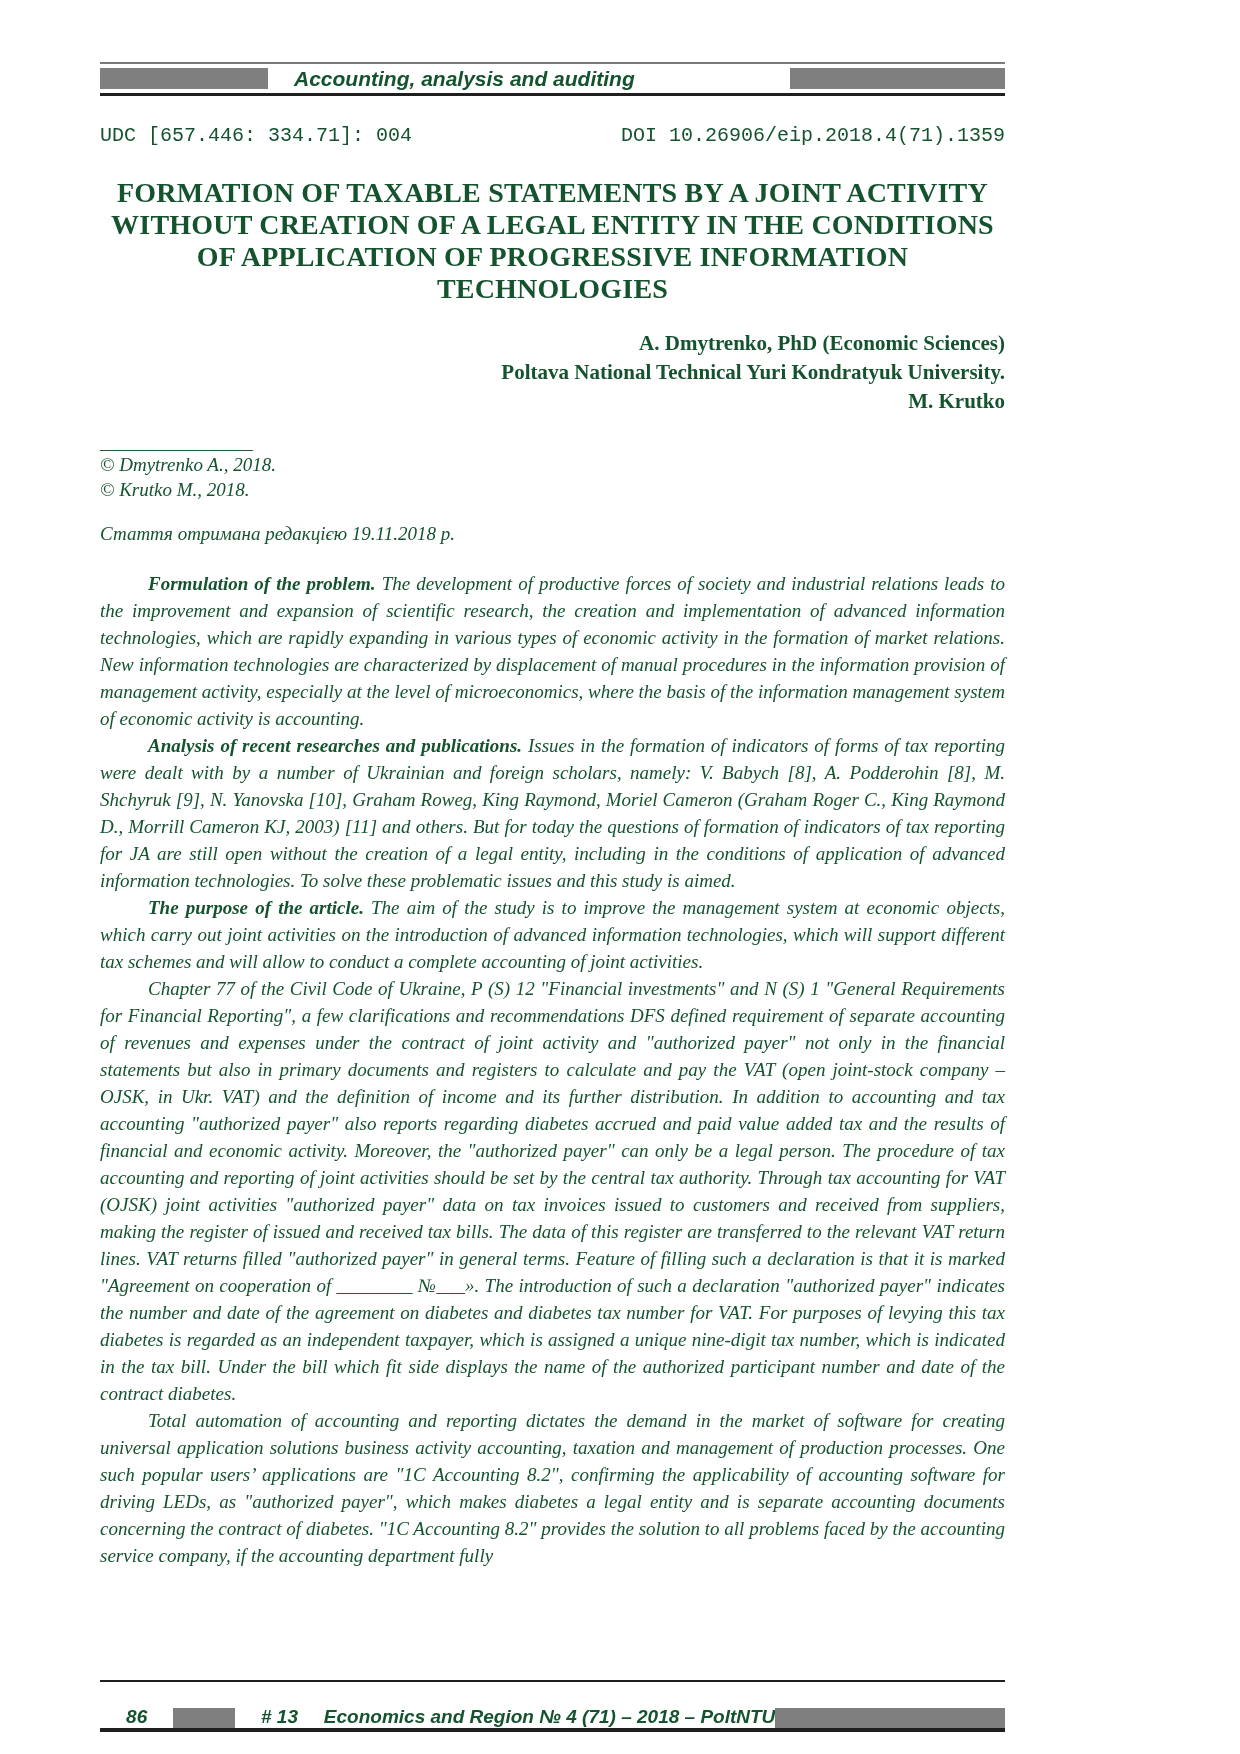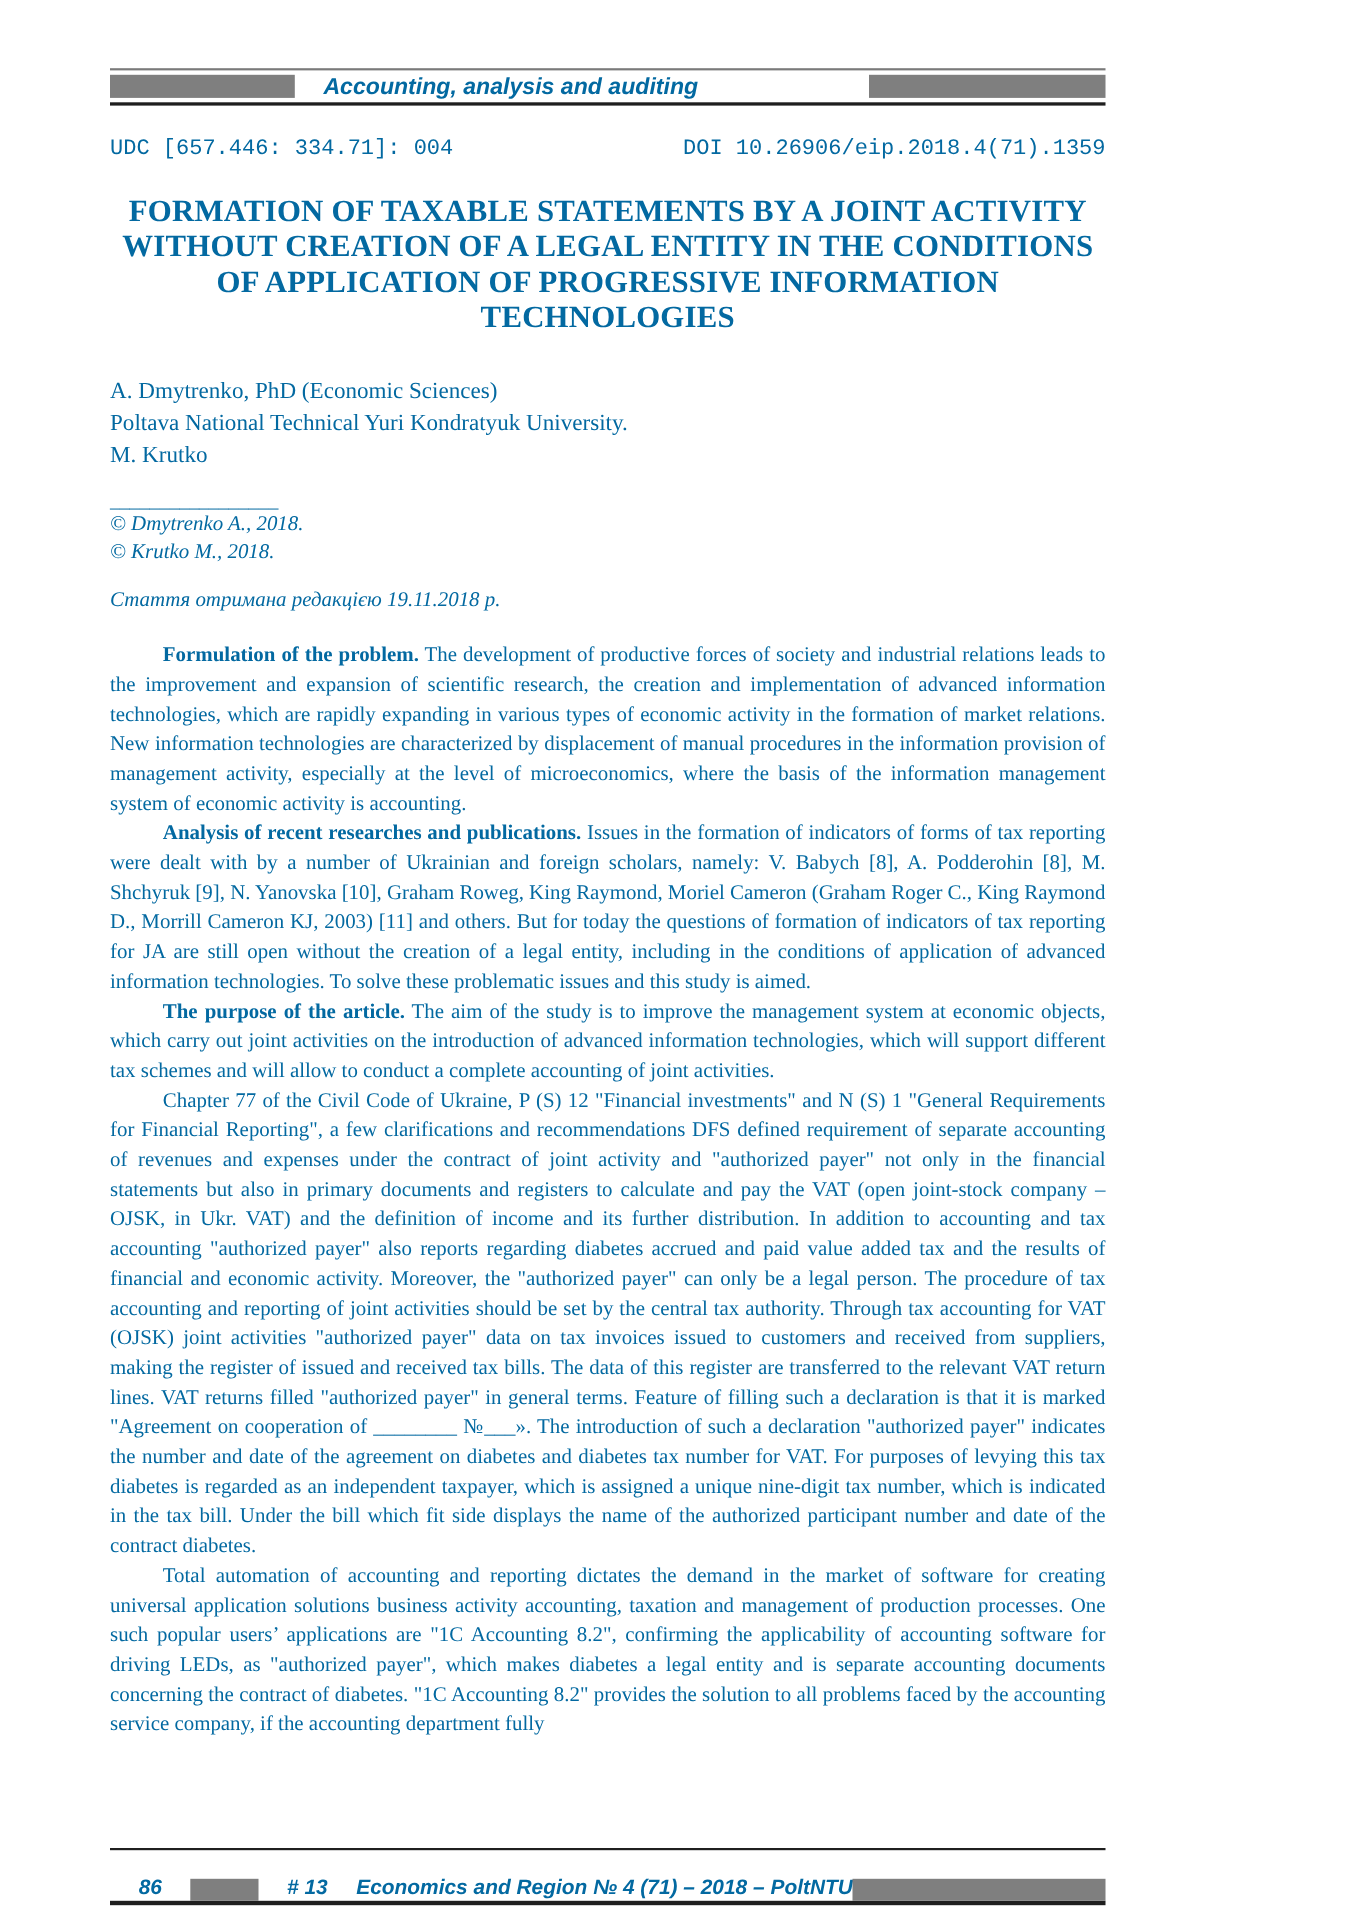--- a/index.html
+++ b/index.html
@@ -3,21 +3,21 @@
 <meta charset="utf-8">
 <style>
   html, body { margin: 0; padding: 0; background: #ffffff; }
 
   .page {
     position: relative;
     width: 1240px;
     height: 1754px;
     background: #ffffff;
     font-family: "Liberation Serif", serif;
-    color: #0369a1;
+    color: #14532d;
     overflow: hidden;
   }
 
   .content {
     position: absolute;
     left: 100px;
     top: 0;
     width: 905px;
   }
 
@@ -42,35 +42,36 @@
     margin-top: 28px; font-size: 20px; font-family: Liberation Mono, monospace;
   }
 
   
   .title {
     margin: 30px 4px 0;
     text-align: center;
     font-size: 28px; font-weight: 700;
     line-height: 32px; letter-spacing: 0.2px;
   }
-  .authors { margin-top: 36px; text-align: left; font-weight: 400; font-size: 21px; line-height: 29px; }
+  .authors { margin-top: 24px; text-align: right; font-weight: 700; font-size: 21px; line-height: 29px; }
 
   
   .copyright { margin-top: 18px; }
   .copyright-rule { font-size: 18px; line-height: 18px; }
   .copyright-line { font-style: italic; font-size: 19px; line-height: 25px; }
 
   .received { margin-top: 20px; font-style: italic; font-size: 19px; line-height: 24px; }
 
   
   .body-text {
     margin-top: 24px;
     font-size: 19px;
     line-height: 27px;
     text-align: justify;
+    font-style: italic;
   }
   .para { margin: 0; text-indent: 48px; }
   .para .lead { font-weight: 700; }
 
   
   .page-footer {
     position: absolute;
     left: 100px; width: 905px; bottom: 22px;
     background: #ffffff;
     padding-top: 6px;

